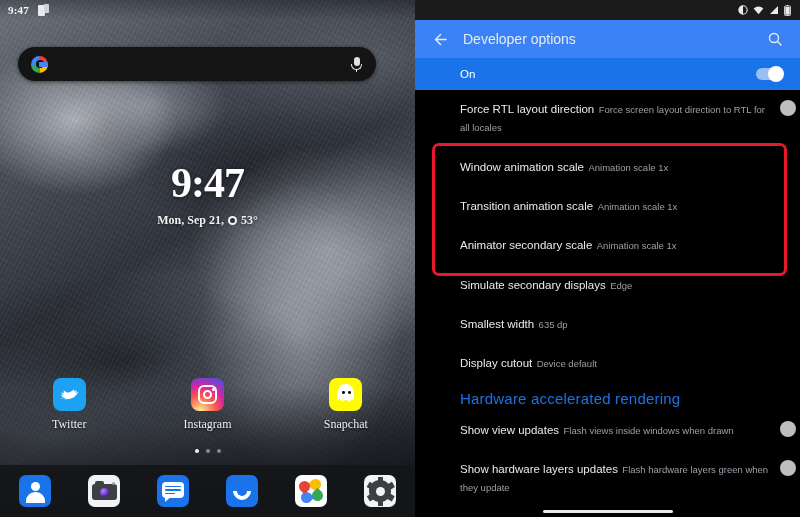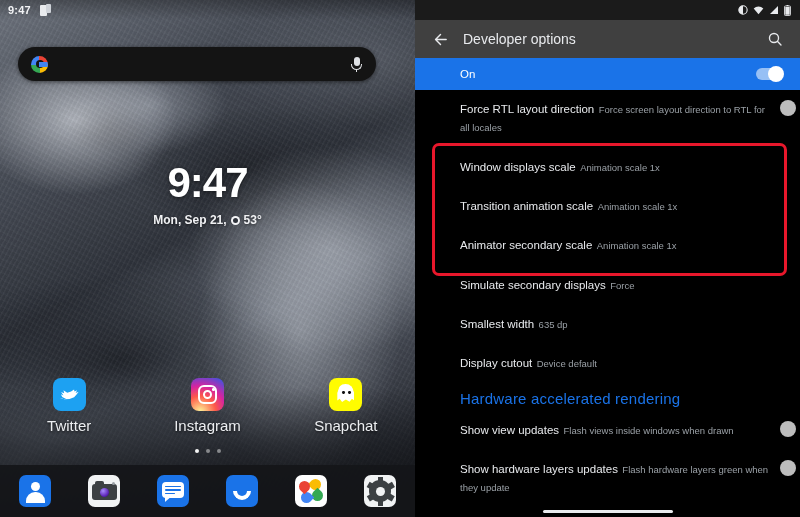--- a/index.html
+++ b/index.html
@@ -1,21 +1,21 @@
 <!DOCTYPE html>
 <html><head>
 <meta charset="utf-8">
 <style>
   * { margin:0; padding:0; box-sizing:border-box; }
   html,body { width:800px; height:517px; overflow:hidden; background:#000;
               font-family:"Liberation Sans", sans-serif; }
   #root { position:relative; width:800px; height:517px; display:flex; }
 
   
-  #home { position:relative; width:415px; height:517px; overflow:hidden; background:#2a2e36; }
+  #home { position:relative; width:415px; height:517px; overflow:hidden; background:#2a2e36;font-family:Liberation Serif, serif; }
   .wallpaper { position:absolute; inset:0;
     background:
       radial-gradient(ellipse 150px 110px at 75px 120px, rgba(215,219,226,.72), rgba(215,219,226,0) 68%),
       radial-gradient(ellipse 110px 70px at 150px 105px, rgba(168,174,185,.55), rgba(168,174,185,0) 70%),
       radial-gradient(ellipse 60px 36px at 108px 128px, rgba(36,38,44,.85), rgba(36,38,44,0) 72%),
       radial-gradient(ellipse 200px 150px at 330px 250px, rgba(186,191,200,.60), rgba(186,191,200,0) 70%),
       radial-gradient(ellipse 140px 210px at 300px 330px, rgba(205,210,218,.45), rgba(205,210,218,0) 72%),
       radial-gradient(ellipse 170px 90px at 250px 170px, rgba(30,33,39,.80), rgba(30,33,39,0) 70%),
       radial-gradient(ellipse 260px 120px at 120px 360px, rgba(26,29,35,.85), rgba(26,29,35,0) 72%),
       radial-gradient(ellipse 200px 90px at 370px 60px, rgba(120,126,137,.45), rgba(120,126,137,0) 75%),
@@ -58,21 +58,21 @@
      letter-spacing:-1px; text-shadow:0 1px 4px rgba(0,0,0,.5); }
   .clock-sub { margin-top:9px; font-size:12px; font-weight:600; color:#f0f1f3;
      text-shadow:0 1px 3px rgba(0,0,0,.5); display:flex; justify-content:center; align-items:center; gap:4px; }
   .sunicon { display:inline-block; width:9px; height:9px; border-radius:50%;
      background:#f4f5f7; position:relative; }
   .sunicon::after{content:"";position:absolute;inset:2px;border-radius:50%;background:#2f333b;}
 
   .app-row { position:absolute; left:0; right:0; top:378px; display:flex; }
   .app { flex:1; display:flex; flex-direction:column; align-items:center; gap:6px; }
   .appicon { width:33px; height:33px; border-radius:8px; position:relative; overflow:hidden; }
-  .applabel { font-size:15px; color:#eceef1; text-shadow:0 1px 3px rgba(0,0,0,.7); }
+  .applabel { font-size:12px; color:#eceef1; text-shadow:0 1px 3px rgba(0,0,0,.7); }
 
   .ic-twitter { background:#1da1f2; }
   .ic-twitter .bird { position:absolute; left:7px; top:9px; width:19px; height:15px;
      background:#fff;
      clip-path:polygon(0% 72%, 14% 80%, 34% 80%, 14% 66%, 6% 48%, 20% 56%, 8% 34%, 24% 42%, 20% 22%, 40% 38%, 60% 30%, 76% 16%, 78% 30%, 92% 22%, 84% 40%, 100% 32%, 88% 52%, 76% 68%, 52% 80%, 24% 82%); }
   .ic-insta { background:radial-gradient(circle at 28% 102%, #fdf497 0%, #fd5949 38%, #d6249f 62%, #285AEB 100%); }
   .ic-insta .sq { position:absolute; left:7px; top:7px; width:19px; height:19px; border:2px solid #fff; border-radius:6px; }
   .ic-insta .ci { position:absolute; left:12px; top:12px; width:9px; height:9px; border:2px solid #fff; border-radius:50%; }
   .ic-insta .dt { position:absolute; left:21px; top:10px; width:2.6px; height:2.6px; background:#fff; border-radius:50%; }
   .ic-snap { background:#fffc00; }
@@ -128,21 +128,21 @@
   .ic-settings .gt { position:absolute; left:13.2px; top:1.5px; width:5.6px; height:29px; background:#3c4043; }
   .ic-settings .gt2 { position:absolute; left:13.2px; top:1.5px; width:5.6px; height:29px; background:#3c4043; transform:rotate(60deg); }
   .ic-settings .gt3 { position:absolute; left:13.2px; top:1.5px; width:5.6px; height:29px; background:#3c4043; transform:rotate(120deg); }
   .ic-settings .hole { position:absolute; left:11.5px; top:11.5px; width:9px; height:9px; border-radius:50%; background:#f1f3f4; }
 
   
   #settings { position:relative; width:385px; height:517px; background:#000; overflow:hidden; }
   .r-statusbar { height:20px; display:flex; align-items:center; justify-content:flex-end;
      gap:5px; padding-right:9px; background:#1b1b1b; }
   .sb-ic { display:block; }
-  .appbar { height:38px; display:flex; align-items:center; background:#404040; padding:0 12px; }
+  .appbar { height:38px; display:flex; align-items:center; background:#3b82f6; padding:0 12px; }
   .backbtn { width:26px; height:26px; display:flex; align-items:center; justify-content:center; }
   .apptitle { font-size:14px; color:#e8eaed; margin-left:10px; flex:1; }
   .searchbtn { width:26px; height:26px; display:flex; align-items:center; justify-content:center; }
 
   .masterbar { height:32px; background:#1a73e8; display:flex; align-items:center;
      justify-content:space-between; padding:0 18px 0 45px; }
   .masterbar .lbl { font-size:11.5px; color:#fff; }
   .tgl { width:26px; height:12px; border-radius:6px; position:relative; }
   .tgl .knob { position:absolute; top:-2px; width:16px; height:16px; border-radius:50%; }
   .tgl.on { background:rgba(255,255,255,.55); }
@@ -327,21 +327,21 @@
       <div class="row">
         <span class="txt">
           <span class="title">Force RTL layout direction</span>
           <span class="sub">Force screen layout direction to RTL for all locales</span>
         </span>
         <span class="ctl"><span class="tgl off"><i class="knob"></i></span></span>
       </div>
 
       <div class="row" style="padding-top:13px">
         <span class="txt">
-          <span class="title">Window displays scale</span>
+          <span class="title">Window animation scale</span>
           <span class="sub">Animation scale 1x</span>
         </span>
       </div>
 
       <div class="row" style="padding-top:12px">
         <span class="txt">
           <span class="title">Transition animation scale</span>
           <span class="sub">Animation scale 1x</span>
         </span>
       </div>
@@ -349,21 +349,21 @@
       <div class="row" style="padding-top:12px">
         <span class="txt">
           <span class="title">Animator secondary scale</span>
           <span class="sub">Animation scale 1x</span>
         </span>
       </div>
 
       <div class="row" style="padding-top:13px">
         <span class="txt">
           <span class="title">Simulate secondary displays</span>
-          <span class="sub">Force</span>
+          <span class="sub">Edge</span>
         </span>
       </div>
 
       <div class="row" style="padding-top:12px">
         <span class="txt">
           <span class="title">Smallest width</span>
           <span class="sub">635 dp</span>
         </span>
       </div>
 

